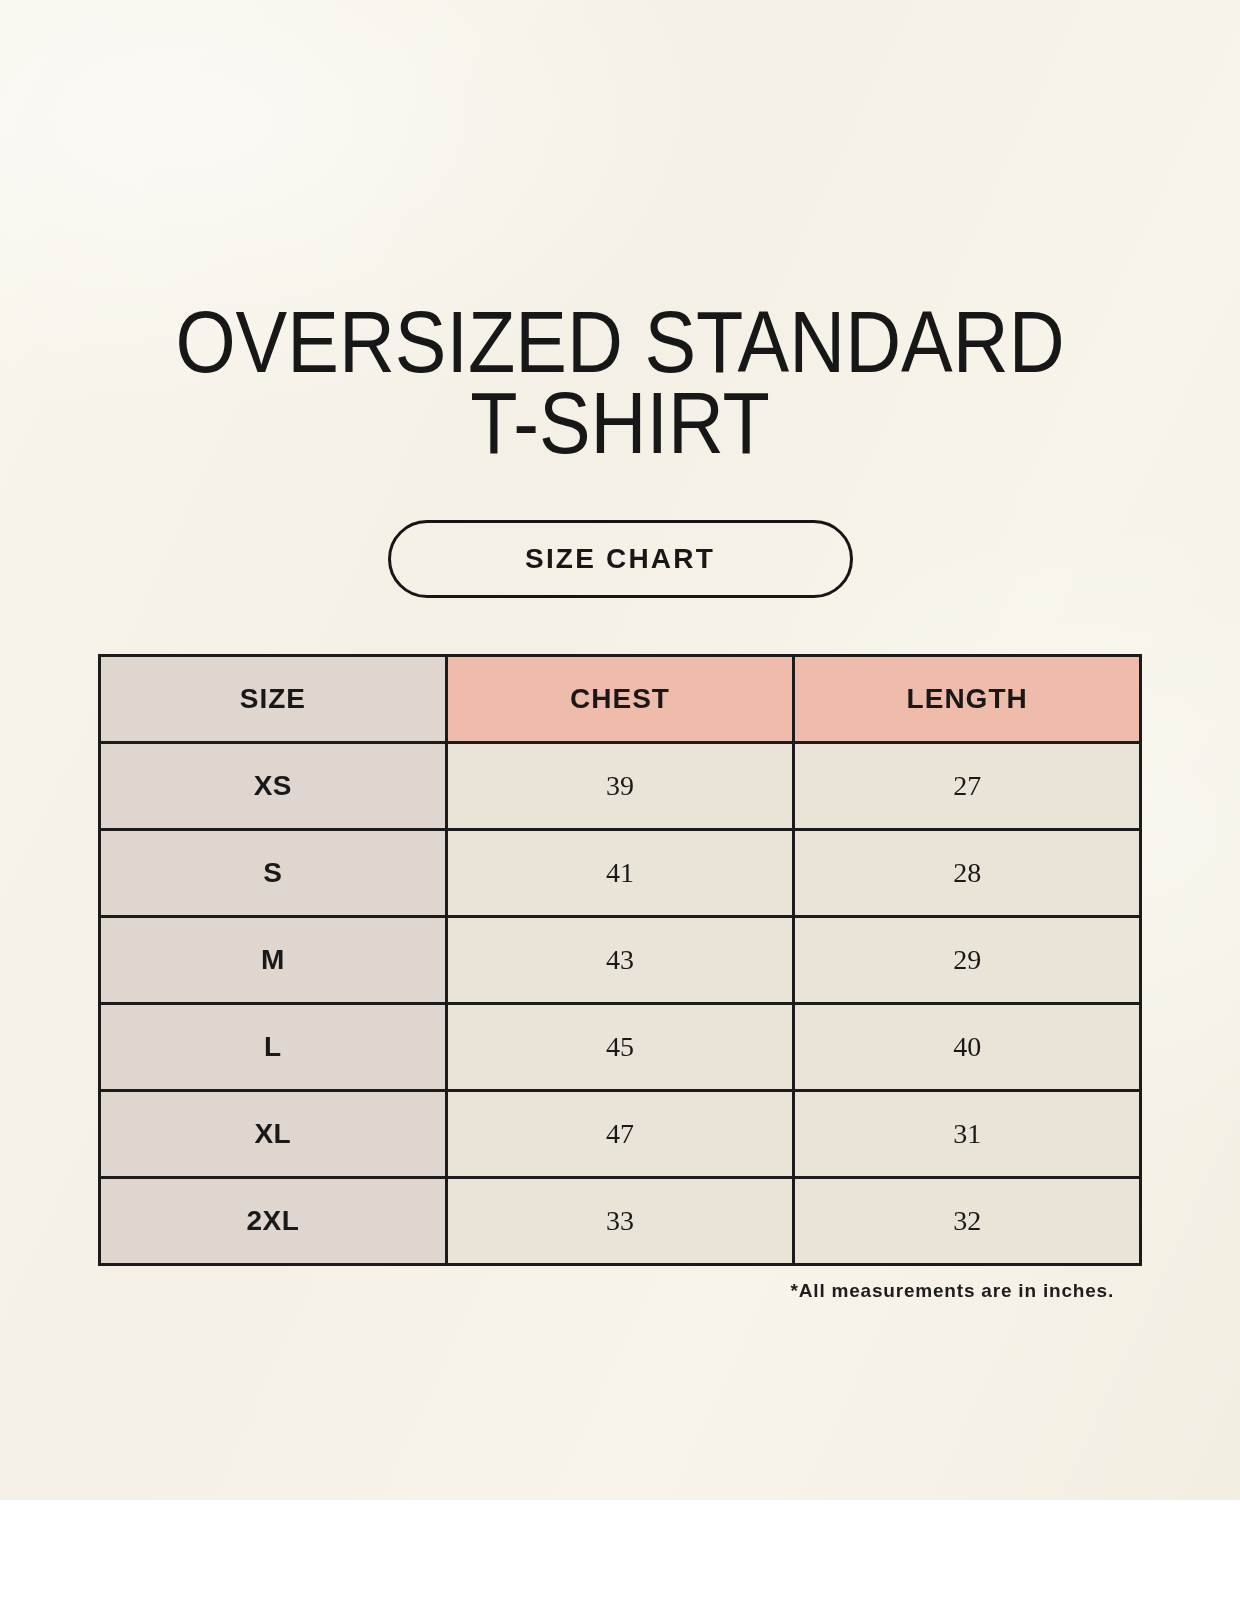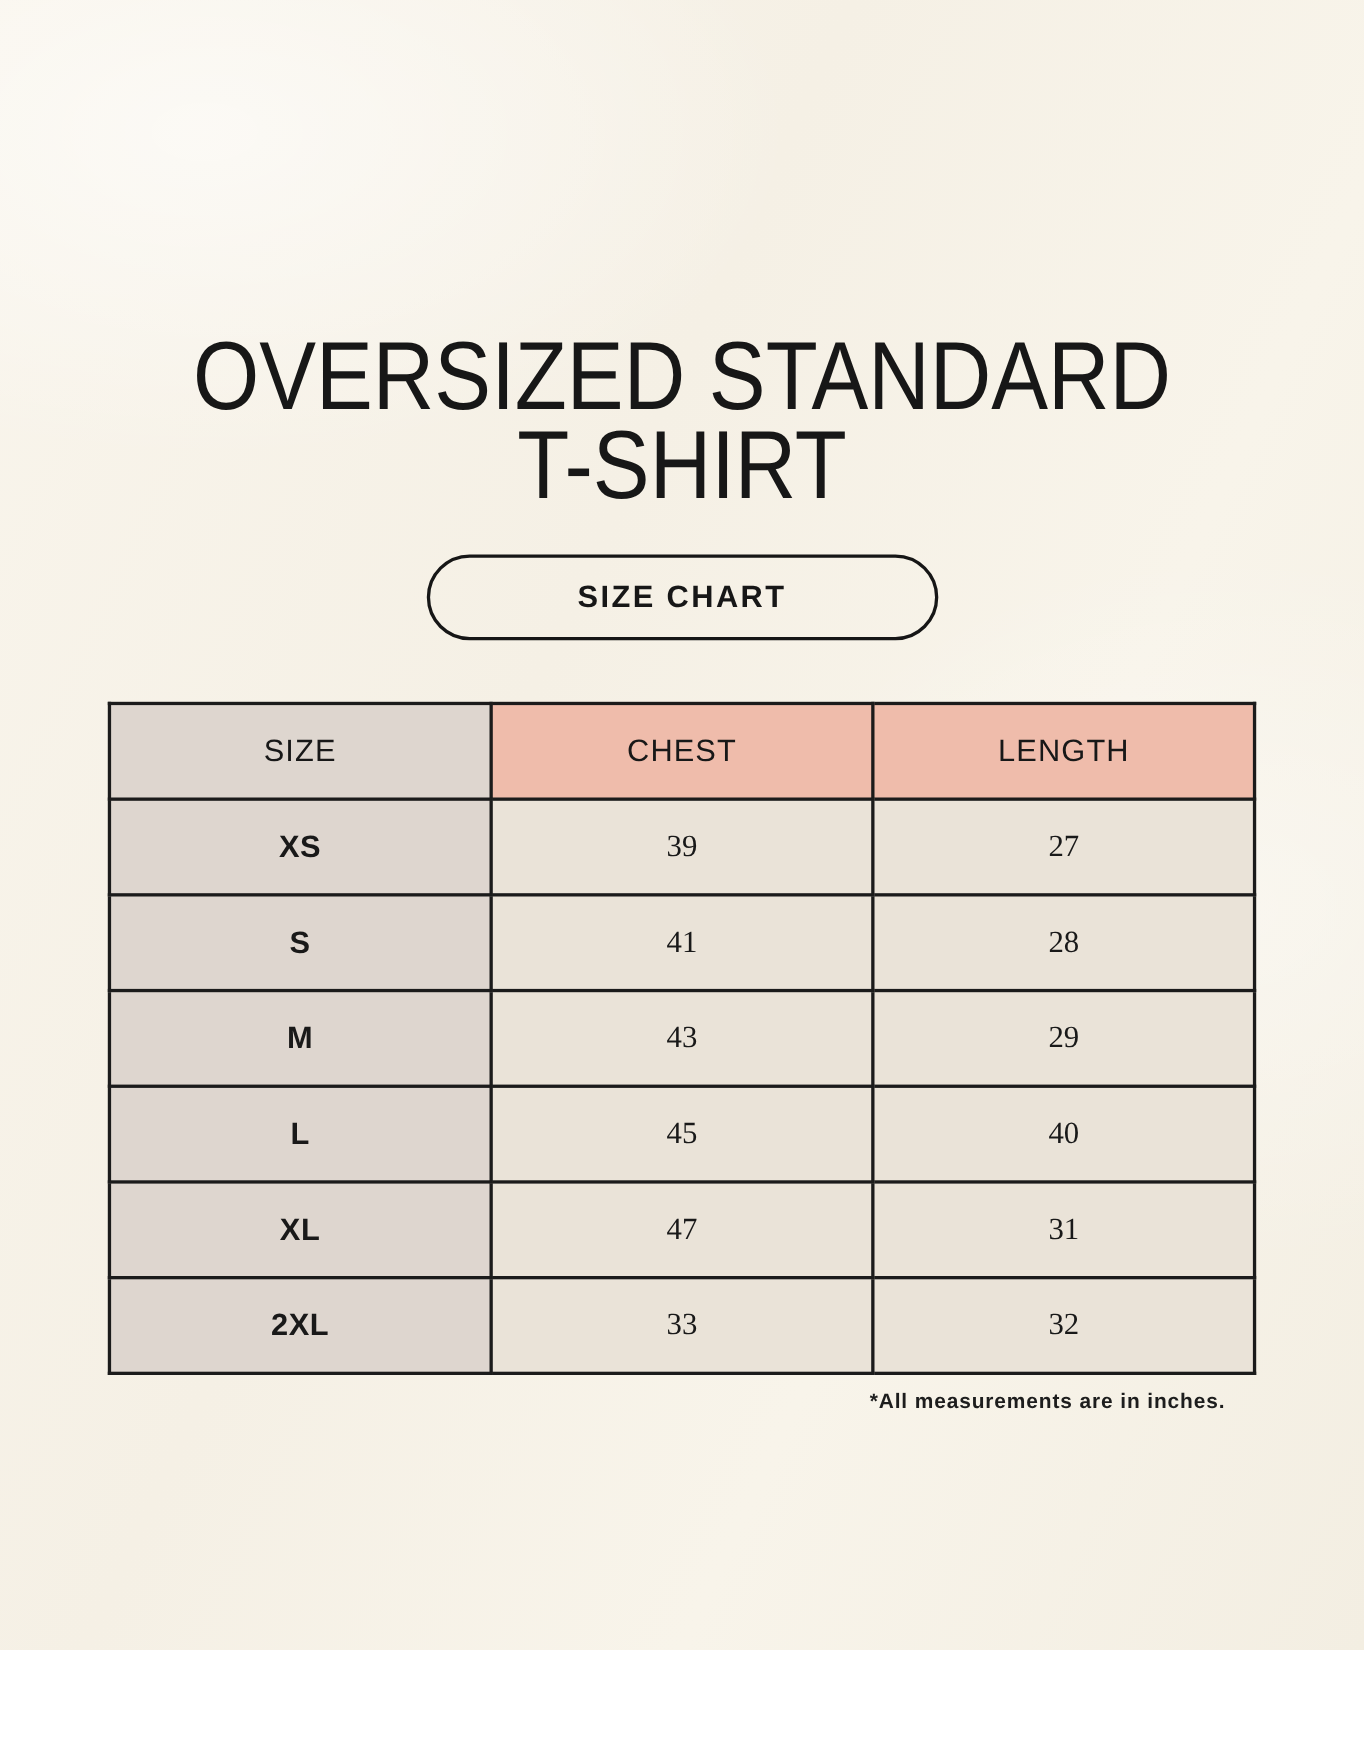--- a/index.html
+++ b/index.html
@@ -30,21 +30,21 @@
     transform: scaleX(0.88);
     transform-origin: 50% 50%;
     white-space: nowrap;
   }
   .pill {
     display: flex;
     align-items: center;
     justify-content: center;
     width: 465px;
     height: 78px;
-    margin: 40px auto 0 auto;
+    margin: 56px auto 0 auto;
     border: 3px solid #161616;
     border-radius: 40px;
     background: transparent;
     font-family: "Liberation Sans", sans-serif;
     font-size: 28px;
     font-weight: 700;
     letter-spacing: 2.2px;
     color: #171717;
     cursor: pointer;
   }
@@ -58,21 +58,21 @@
     border: 3px solid #1b1b1b;
     text-align: center;
     vertical-align: middle;
     height: 87px;
   }
   table.size-table col.c1 { width: 33.3%; }
   table.size-table col.c2 { width: 33.4%; }
   table.size-table col.c3 { width: 33.3%; }
   th.hdr {
     font-size: 28px;
-    font-weight: 400;
+    font-weight: 700;
     letter-spacing: 1px;
     color: #181818;
   }
   th.hdr-size { background: #ded6cf; }
   th.hdr-pink { background: #efbcab; }
   td.size-cell {
     background: #ded6cf;
     font-size: 28px;
     font-weight: 700;
     letter-spacing: 0.5px;

